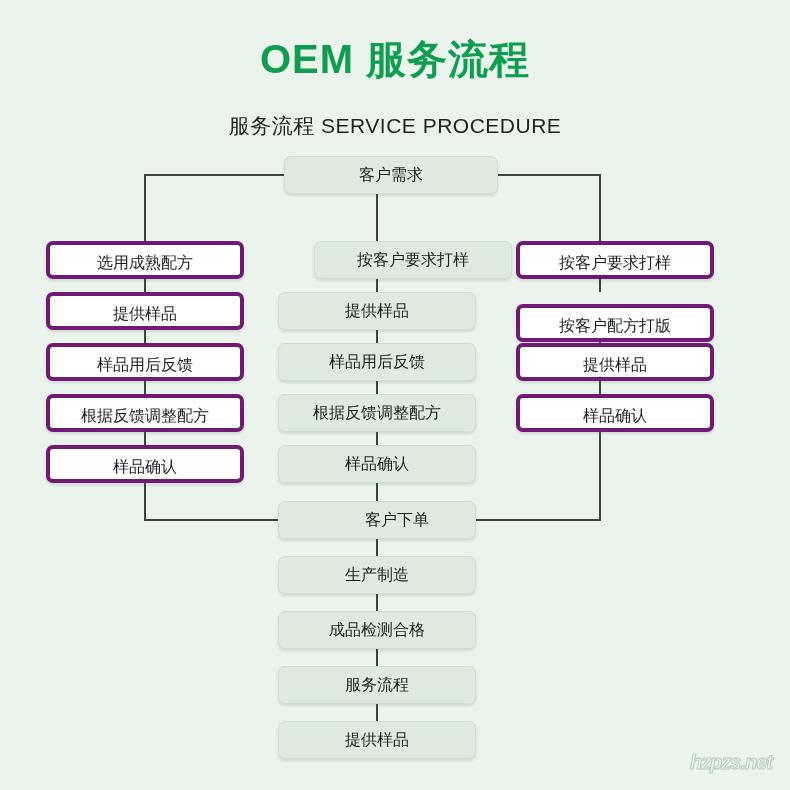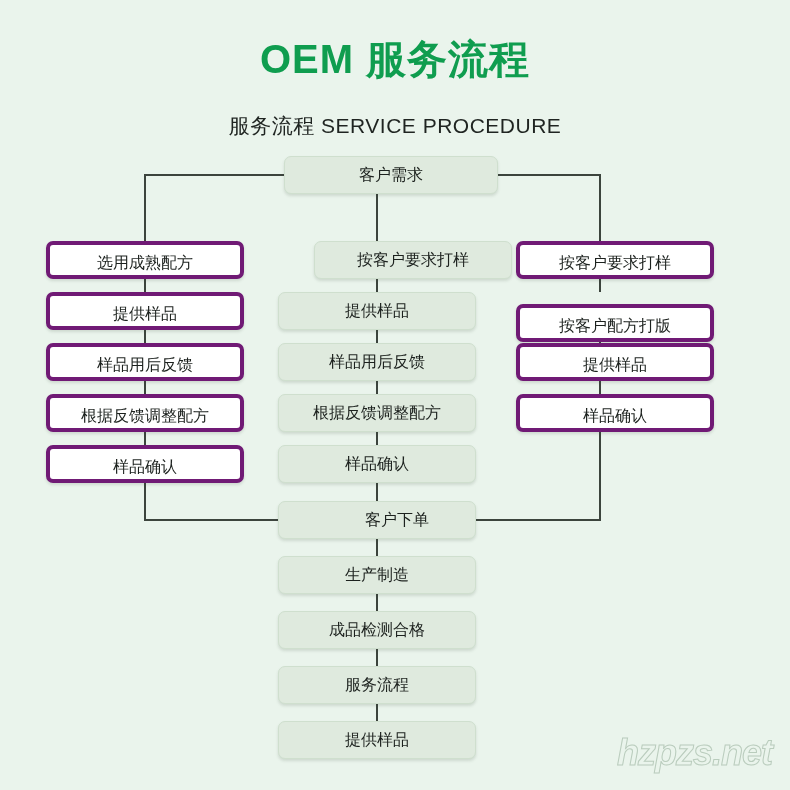--- a/index.html
+++ b/index.html
@@ -88,21 +88,21 @@
   .col-left  { left: 46px;  width: 198px; }
   .col-mid   { left: 278px; width: 198px; }
   .col-right { left: 516px; width: 198px; }
   .col-top   { left: 284px; width: 214px; }
 
   
   .watermark {
     position: absolute;
     right: 18px;
     bottom: 16px;
-    font-size: 36px;
+    font-size: 20px;
     font-weight: bold;
     font-style: italic;
     color: rgba(255,255,255,0.0);
     -webkit-text-stroke: 1px rgba(176,196,180,0.85);
     letter-spacing: -1px;
     user-select: none;
   }
 </style>
 </head>
 <body>

